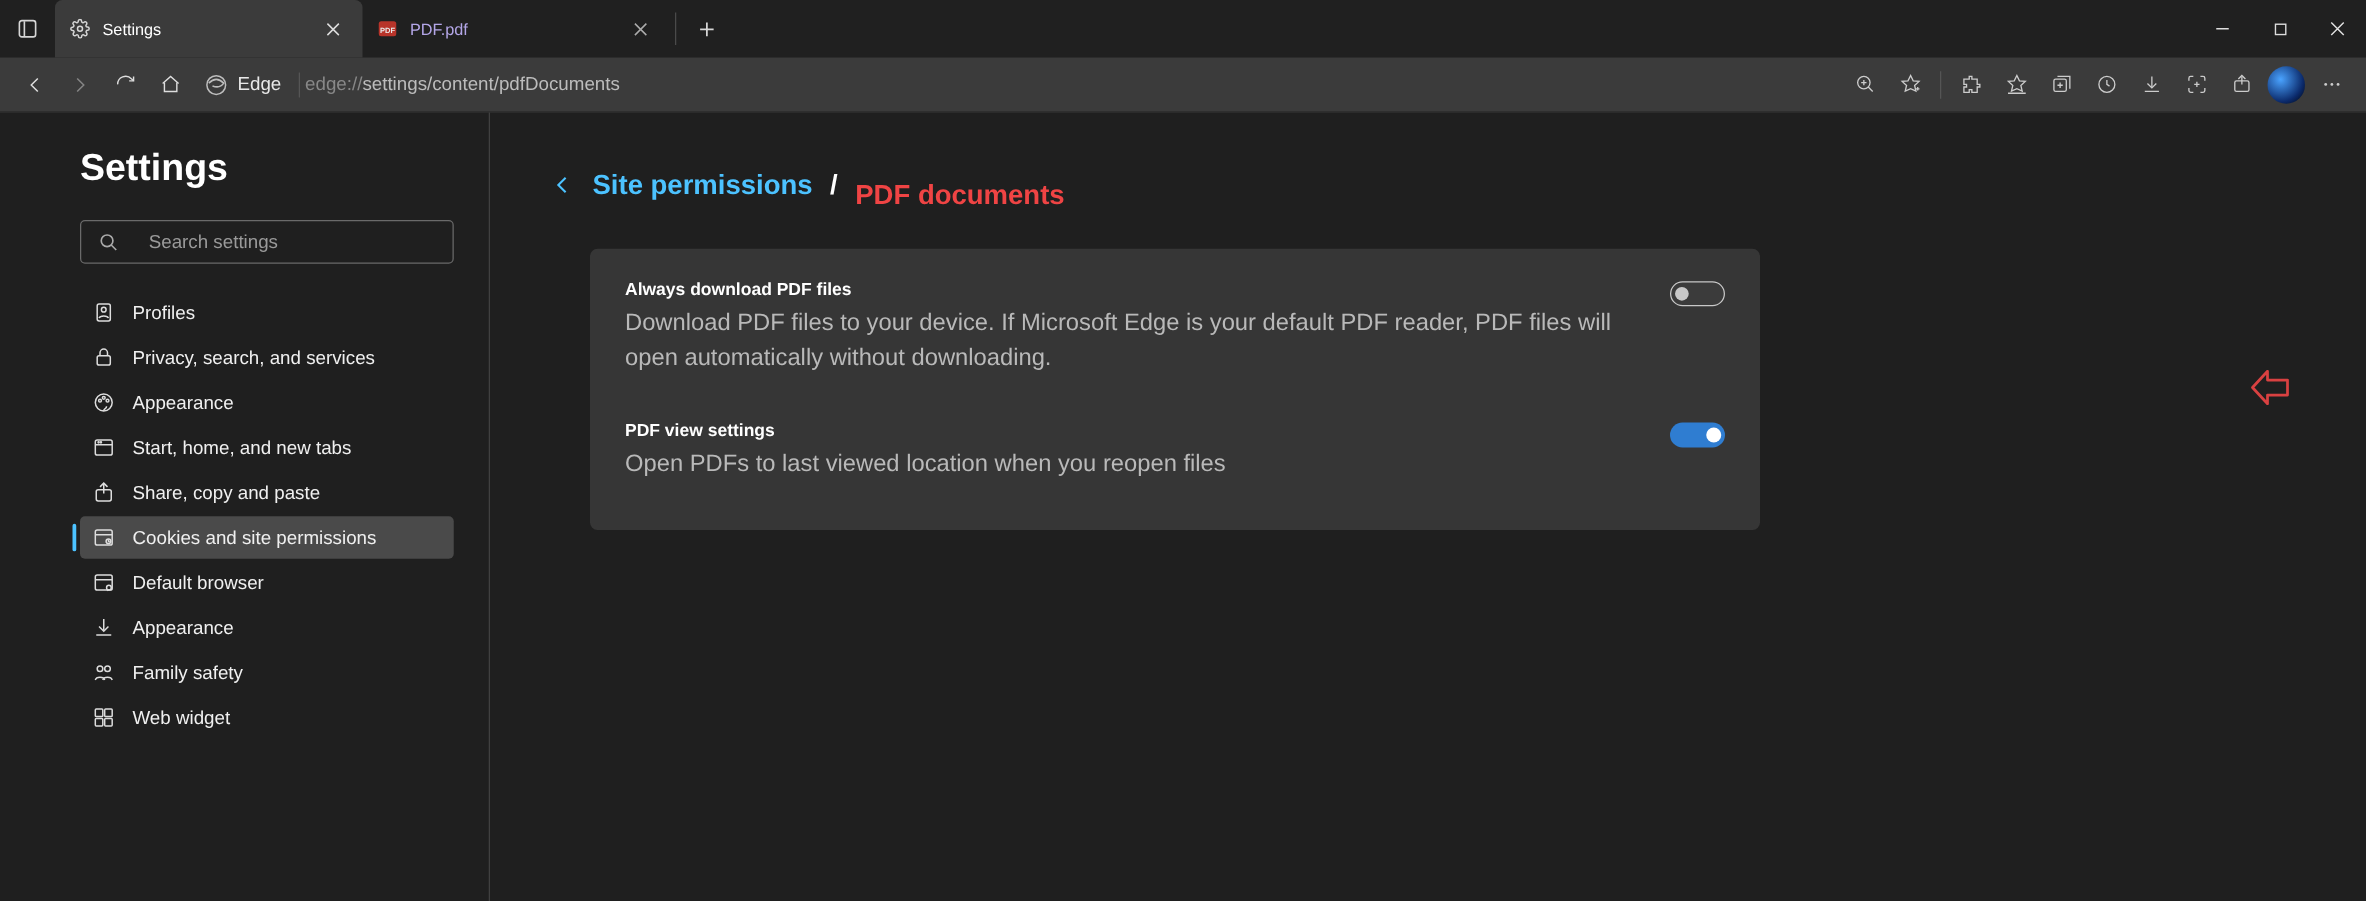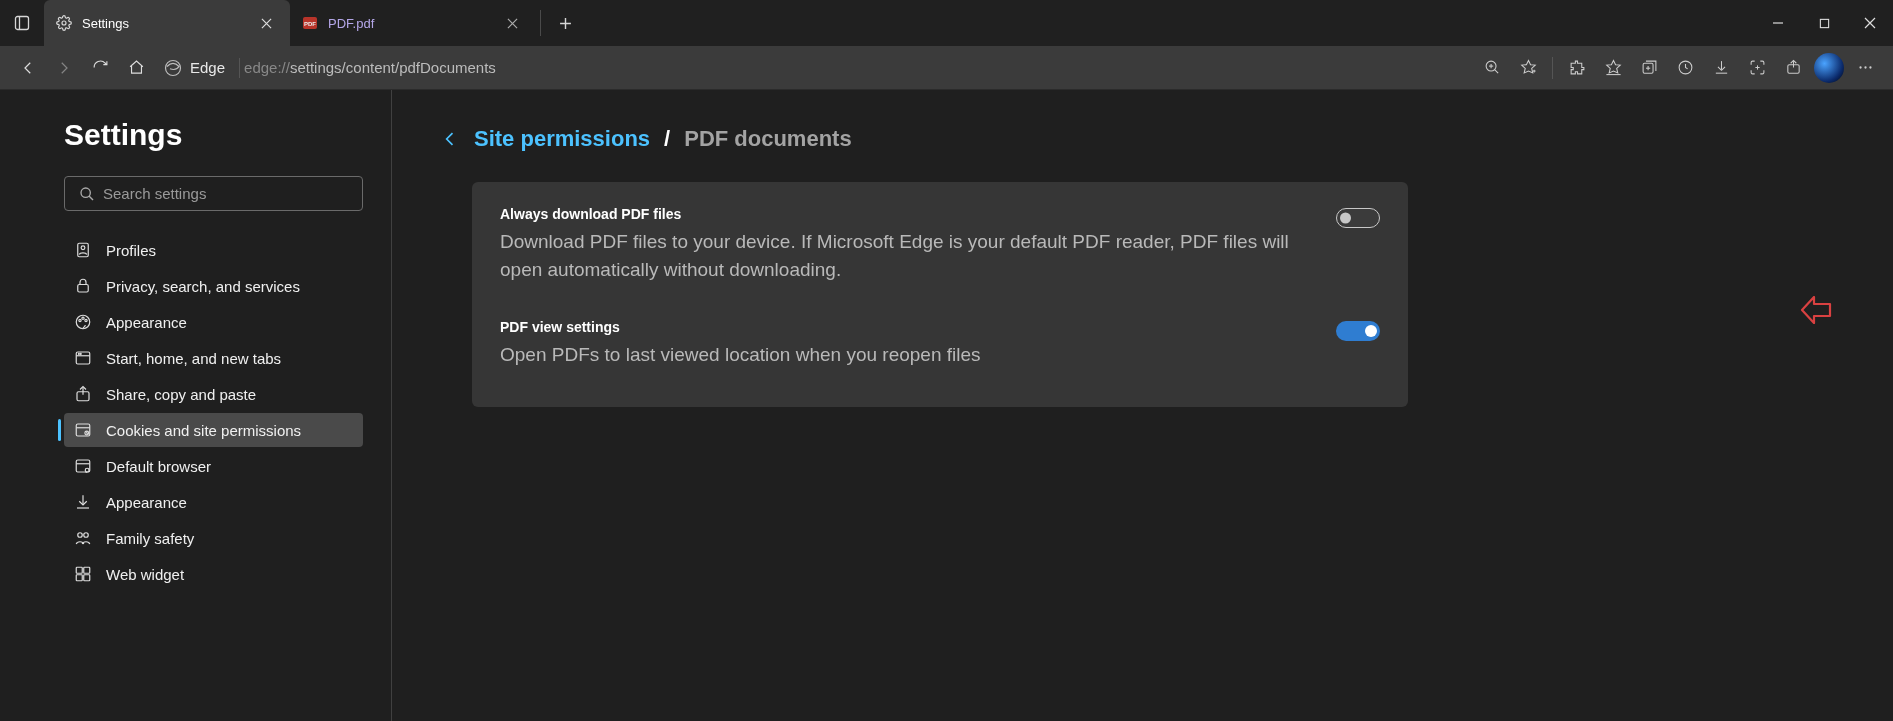--- a/index.html
+++ b/index.html
@@ -26,34 +26,34 @@
 .sep { width:1px; height:20px; background:#555; margin:0 4px; }
 .url { color:#bcbcbc; font-size:15px; }
 .url .light { color:#888; }
 .toolbar .spacer { flex:1; }
 .profile { width:30px; height:30px; border-radius:50%; background: radial-gradient(circle at 35% 35%, #4aa3ff, #0b2a6b 65%, #000); display:flex; align-items:center; justify-content:center; }
 
 
 .content { display:flex; height: calc(100% - 90px); }
 .sidebar { width: 392px; border-right: 1px solid #404040; padding: 28px 28px 0 64px; }
 .sidebar h1 { font-size: 30px; font-weight:600; margin-bottom: 24px; }
-.search { display:flex; align-items:center; gap:8px; border:1px solid #6a6a6a; border-radius:4px; padding: 8px 14px; margin-bottom: 22px; color:#aaa; }
+.search { display:flex; align-items:center; gap:24px; border:1px solid #6a6a6a; border-radius:4px; padding: 8px 14px; margin-bottom: 22px; color:#aaa; }
 .search input { background:transparent; border:none; outline:none; color:#ddd; font-size:15px; flex:1; }
 .search input::placeholder { color:#9a9a9a; }
 .nav { display:flex; flex-direction:column; gap: 2px; }
 .nav-item { display:flex; align-items:center; gap:14px; padding: 8px 10px; border-radius:4px; font-size:15px; color:#f0f0f0; }
 .nav-item svg { flex-shrink:0; }
 .nav-item.active { background:#4a4a4a; position:relative; }
 .nav-item.active::before { content:""; position:absolute; left:-6px; top:6px; bottom:6px; width:3px; background:#4cc2ff; border-radius:2px; }
 
 .main { flex:1; padding: 36px 48px 0 48px; position:relative; }
 .breadcrumb { display:flex; align-items:center; gap:14px; margin-bottom: 30px; }
 .breadcrumb .link { color:#4cc2ff; font-size:22px; font-weight:600; }
 .breadcrumb .slash { color:#fff; font-size:22px; font-weight:600; }
-.breadcrumb .current { color:#a3a3a3; font-size:22px; font-weight:600; }
+.breadcrumb .current { color:#ef4444; font-size:22px; font-weight:600;margin-top:17px; }
 
 .panel { background:#363636; border-radius:6px; padding: 20px 28px; max-width: 936px; margin-left: 32px; }
 .setting-row { display:flex; justify-content:space-between; align-items:flex-start; gap: 20px; padding: 4px 0 18px; }
 .setting-row + .setting-row { padding-top: 18px; }
 .setting-text { flex:1; }
 .setting-title { font-weight:700; font-size:14px; color:#fff; margin-bottom:6px; }
 .setting-desc { font-size:19px; color:#b9b9b9; line-height:1.45; }
 .toggle { width:44px; height:20px; border-radius:999px; position:relative; margin-top:2px; }
 .toggle.off { border:1px solid #c8c8c8; background:#3b3b3b; }
 .toggle.off .knob { position:absolute; left:3px; top:50%; transform:translateY(-50%); width:11px; height:11px; background:#c8c8c8; border-radius:50%; }

